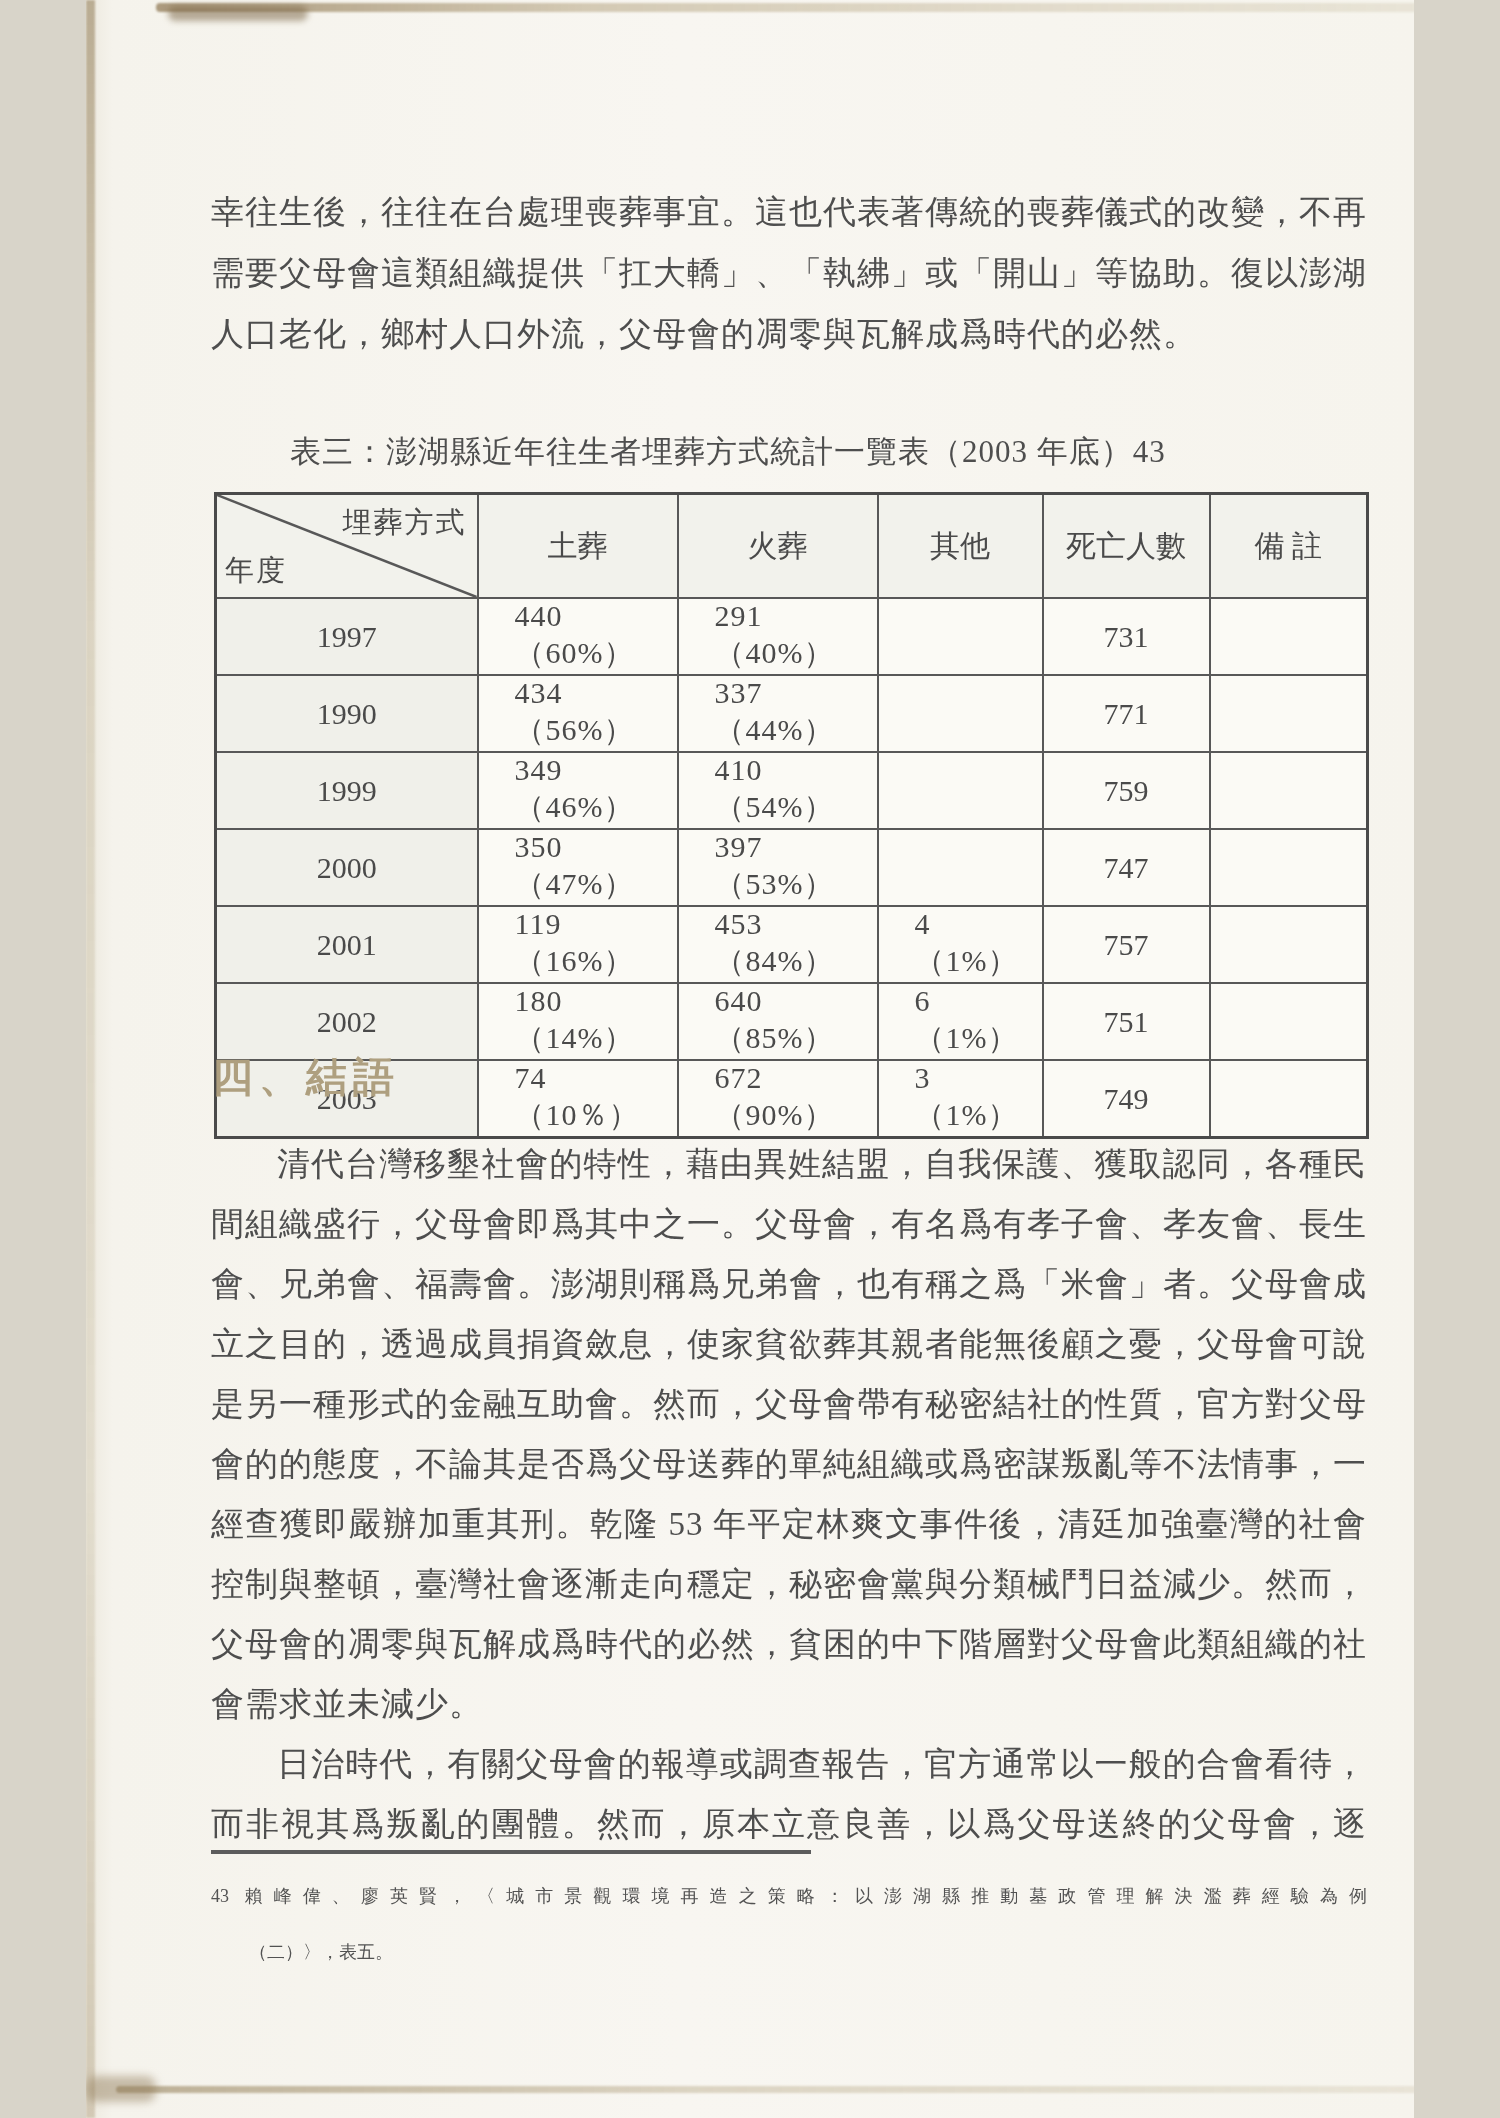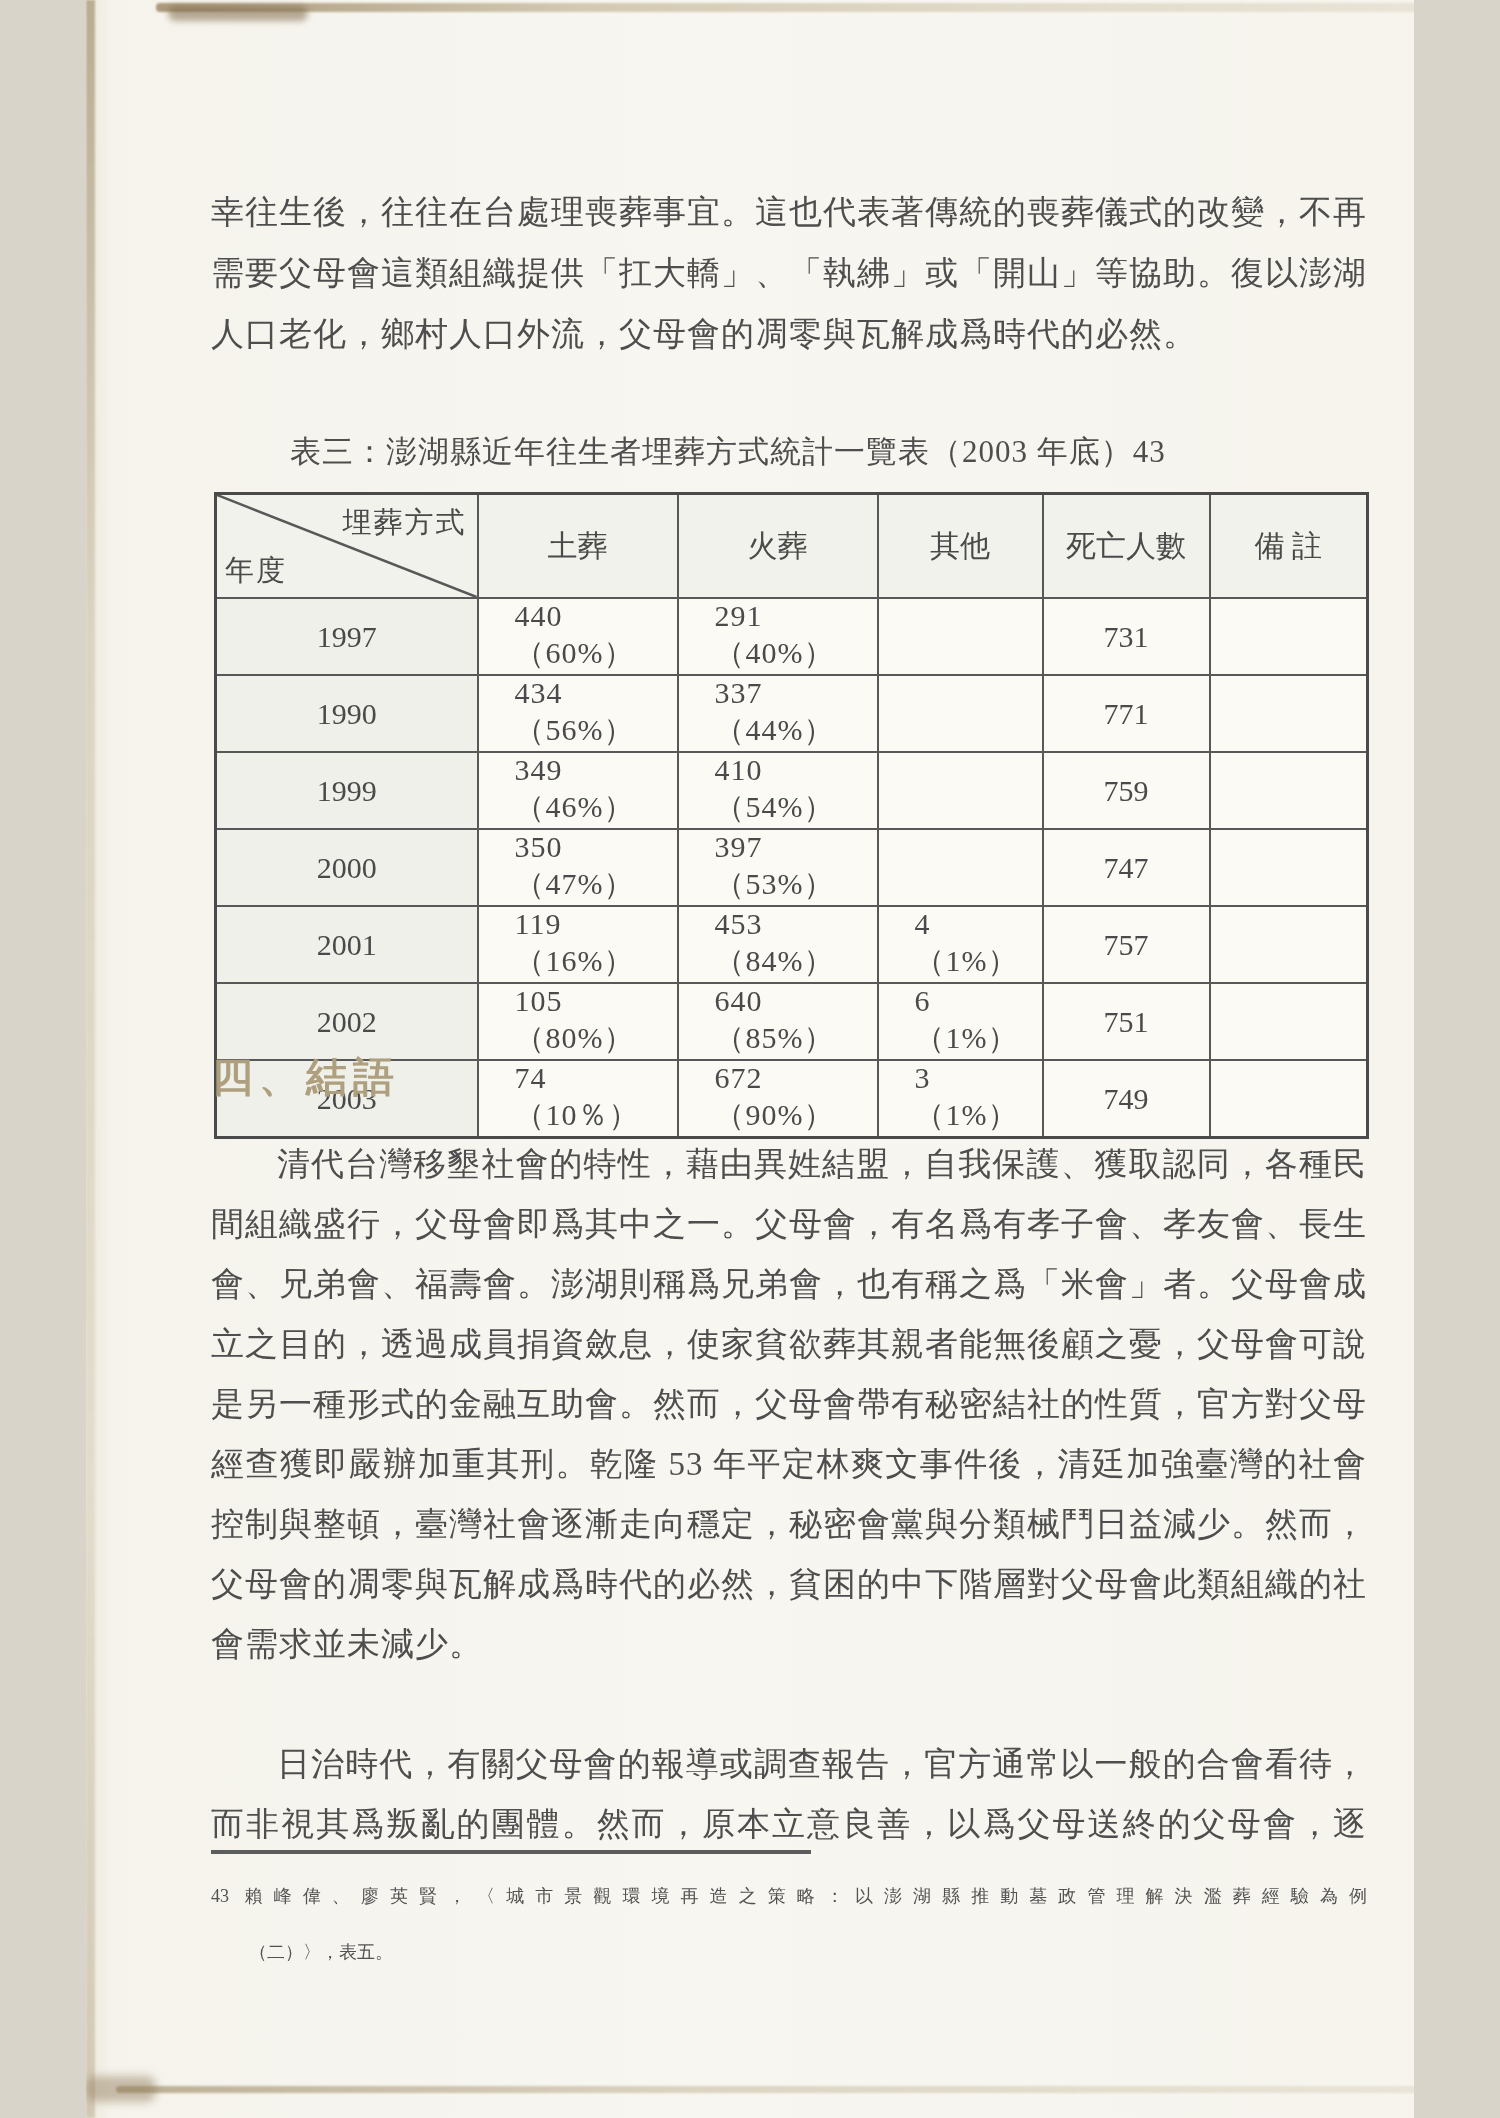--- a/index.html
+++ b/index.html
@@ -188,21 +188,21 @@
     <tr class="datarow">
       <td class="yearcell shade">2001</td>
       <td class="valcell">119 （16%）</td>
       <td class="valcell">453 （84%）</td>
       <td class="valcell">4 （1%）</td>
       <td class="deathcell">757</td>
       <td></td>
     </tr>
     <tr class="datarow">
       <td class="yearcell shade">2002</td>
-      <td class="valcell">105 （80%）</td>
+      <td class="valcell">180 （14%）</td>
       <td class="valcell">640 （85%）</td>
       <td class="valcell">6 （1%）</td>
       <td class="deathcell">751</td>
       <td></td>
     </tr>
     <tr class="datarow">
       <td class="yearcell shade">2003</td>
       <td class="valcell">74 （10％）</td>
       <td class="valcell">672 （90%）</td>
       <td class="valcell">3 （1%）</td>
@@ -213,20 +213,21 @@
     </table>
 
   <h2 class="sec-heading">四、結語</h2>
 
   <div class="textblock para1">
     <div class="ln full indent">清代台灣移墾社會的特性，藉由異姓結盟，自我保護、獲取認同，各種民</div>
     <div class="ln full">間組織盛行，父母會即爲其中之一。父母會，有名爲有孝子會、孝友會、長生</div>
     <div class="ln full">會、兄弟會、福壽會。澎湖則稱爲兄弟會，也有稱之爲「米會」者。父母會成</div>
     <div class="ln full">立之目的，透過成員捐資斂息，使家貧欲葬其親者能無後顧之憂，父母會可說</div>
     <div class="ln full">是另一種形式的金融互助會。然而，父母會帶有秘密結社的性質，官方對父母</div>
+    <div class="ln full">會的的態度，不論其是否爲父母送葬的單純組織或爲密謀叛亂等不法情事，一</div>
     <div class="ln full">經查獲即嚴辦加重其刑。乾隆 53 年平定林爽文事件後，清廷加強臺灣的社會</div>
     <div class="ln full">控制與整頓，臺灣社會逐漸走向穩定，秘密會黨與分類械鬥日益減少。然而，</div>
     <div class="ln full">父母會的凋零與瓦解成爲時代的必然，貧困的中下階層對父母會此類組織的社</div>
     <div class="ln">會需求並未減少。</div>
   </div>
 
   <div class="textblock para2">
     <div class="ln full indent">日治時代，有關父母會的報導或調查報告，官方通常以一般的合會看待，</div>
     <div class="ln full">而非視其爲叛亂的團體。然而，原本立意良善，以爲父母送終的父母會，逐</div>
   </div>

